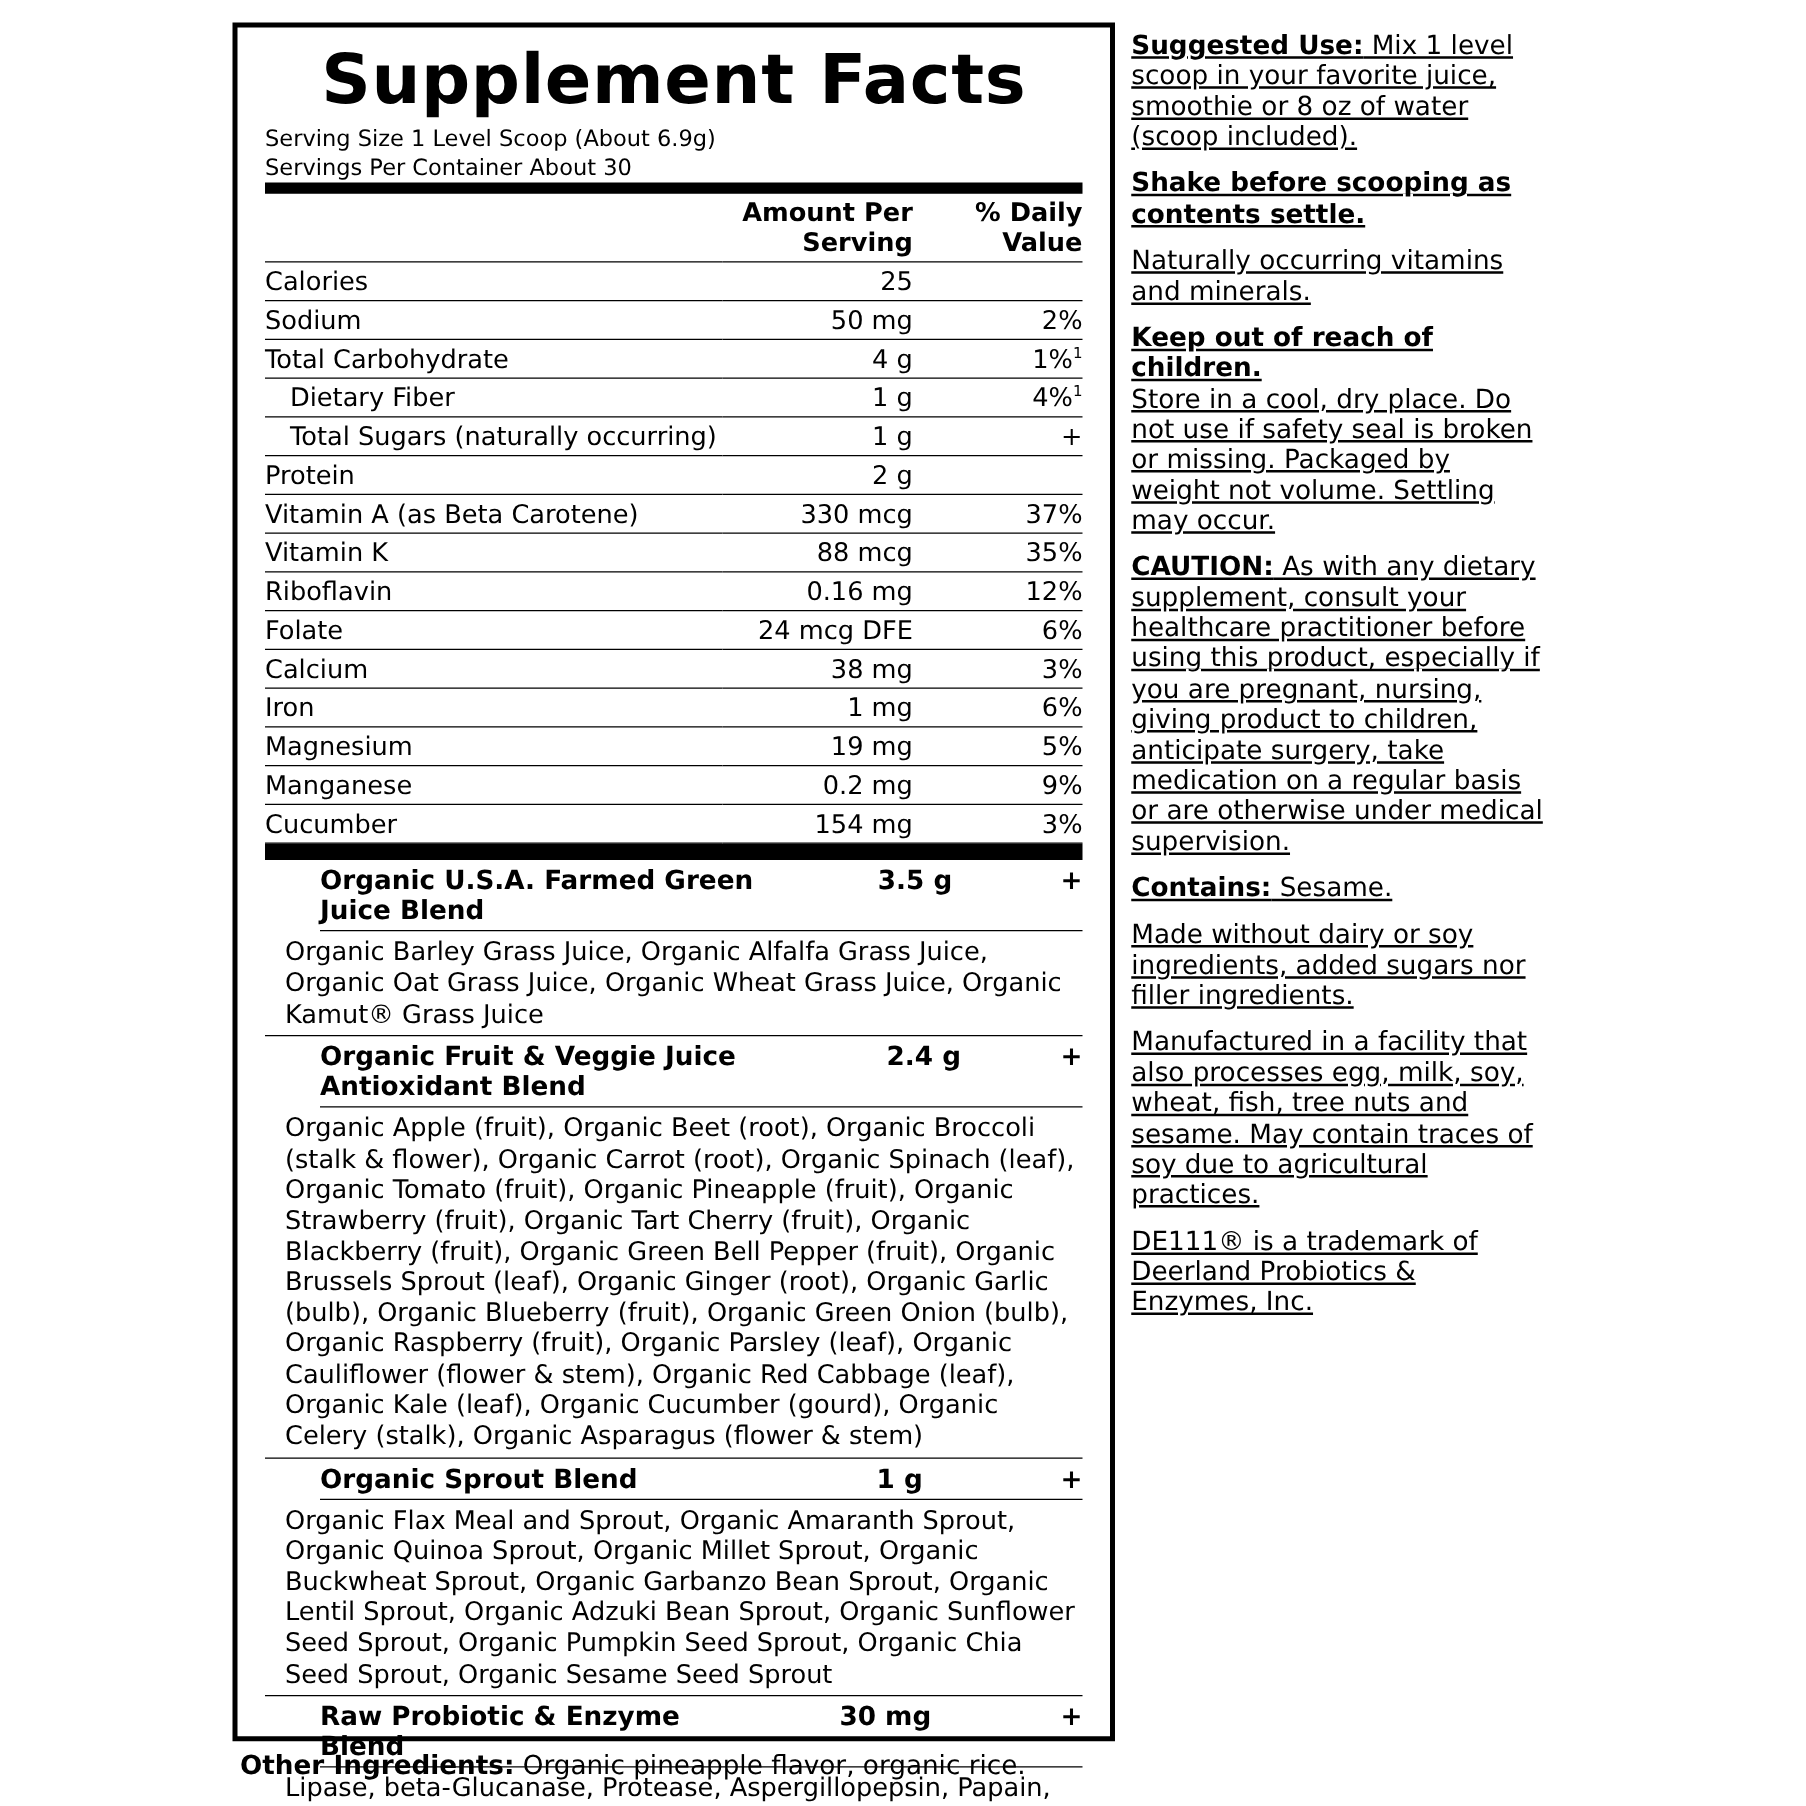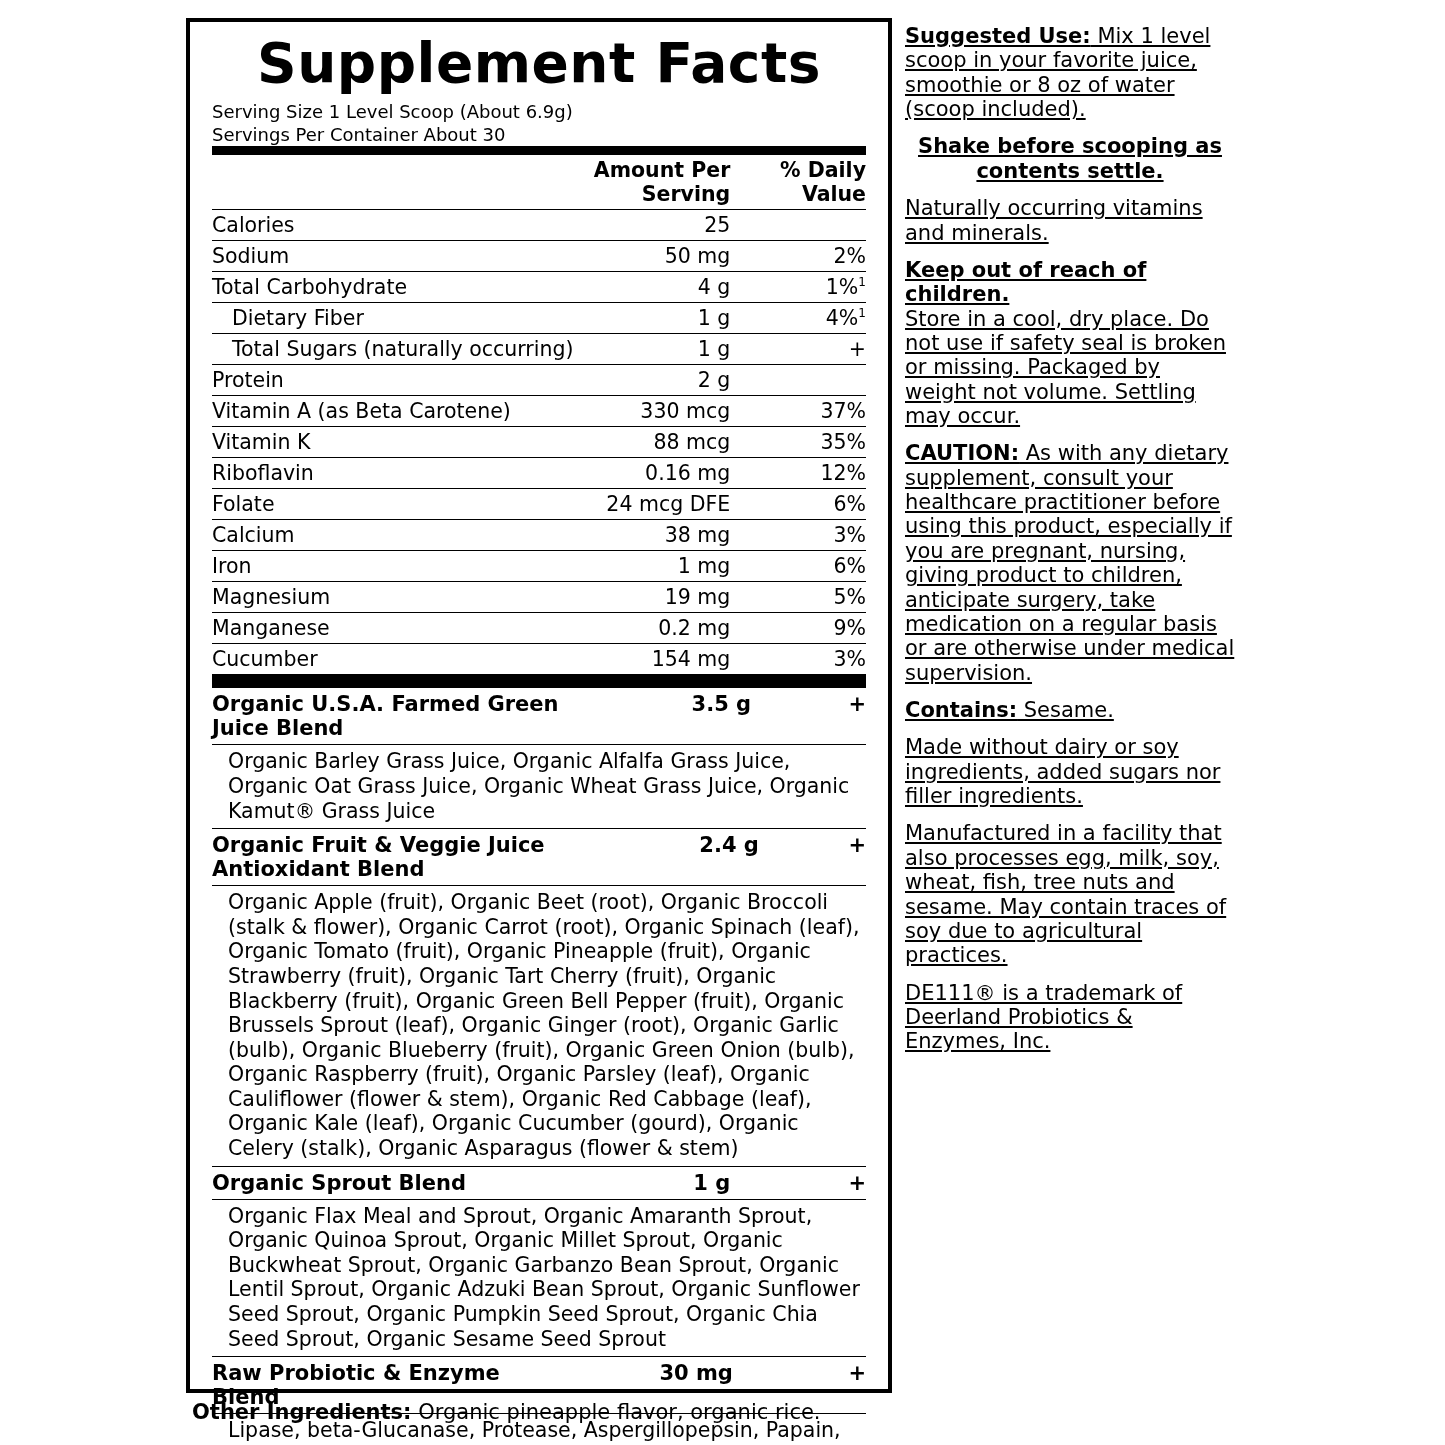--- a/index.html
+++ b/index.html
@@ -70,20 +70,21 @@
   .row-line td { border-bottom: 1.6px solid #000; }
   .indent1 { padding-left: 20px !important; }
   sup.fn { font-size: 12px; vertical-align: super; }
 
   .blend-head {
     display: flex;
     font-size: 21px;
     font-weight: 700;
     padding: 4px 0 4px 0;
     border-bottom: 1.6px solid #000;
+    margin-left: 44px;
   }
   .blend-head .bh-name { flex: 1 1 auto; text-align: left; }
   .blend-head .bh-amt { width: 26%; text-align: right; padding-right: 18px; }
   .blend-head .bh-dv { width: 18%; text-align: right; }
   .blend-body {
     font-size: 20.5px;
     line-height: 1.2;
     padding: 4px 0 5px 16px;
     border-bottom: 1.6px solid #000;
   }
@@ -101,21 +102,21 @@
   .right-col {
     position: absolute;
     left: 905px;
     top: 24px;
     width: 330px;
     font-size: 21px;
     line-height: 1.16;
   }
   .right-col p { margin: 0 0 13px 0; text-decoration: underline; }
   .right-col b { font-weight: 700; }
-  .bold-block { font-weight: 700; text-align: center; }
+  .bold-block { font-weight: 700; }
 </style>
 </head>
 <body>
 
 <div class="page">
 
   <div class="facts-box">
 
     <div class="facts-title">Supplement Facts</div>
 

